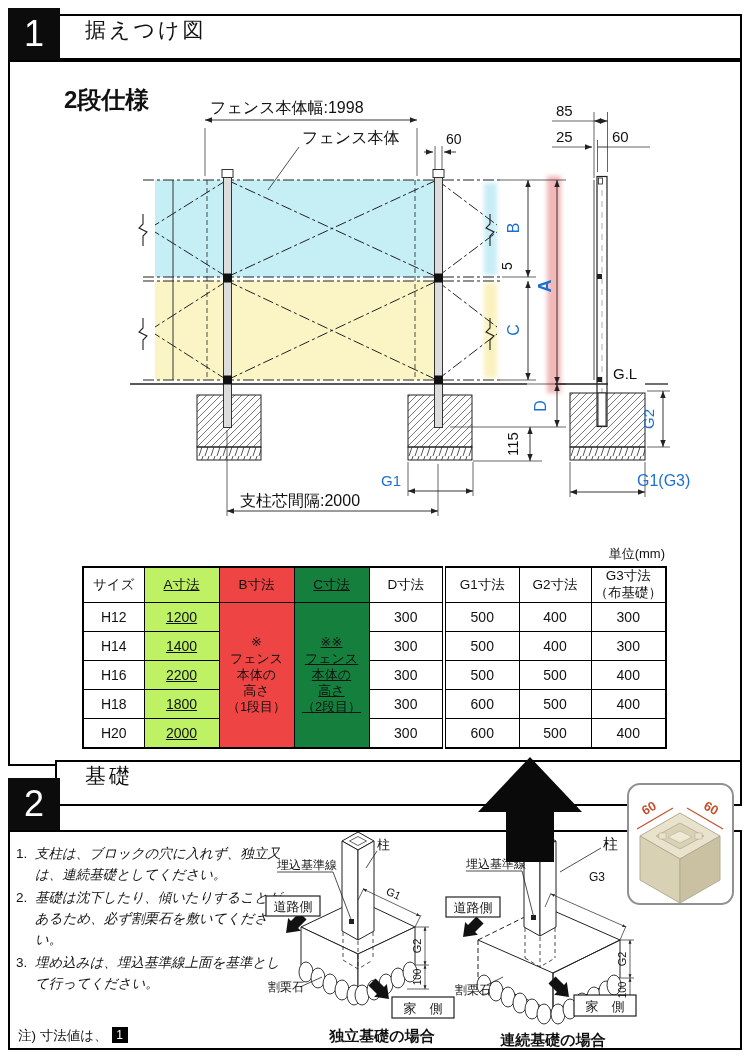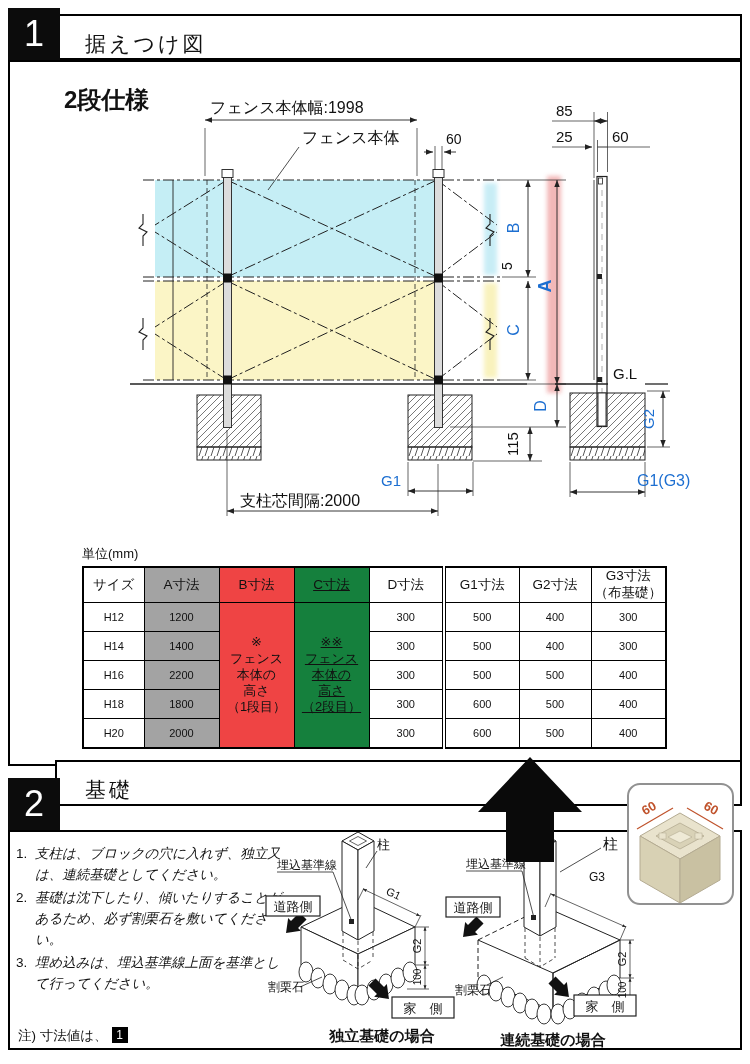--- a/index.html
+++ b/index.html
@@ -1,37 +1,37 @@
 <!DOCTYPE html>
 <html><head>
 <meta charset="utf-8">
 <style>
   html,body{margin:0;padding:0;background:#fff;}
   .page{position:relative;width:750px;height:1064px;background:#fff;overflow:hidden;
         font-family:"Liberation Sans","DejaVu Sans",sans-serif;color:#111;}
   .sec-num{position:absolute;width:52px;height:52px;background:#0c0c0c;color:#fff;
            display:flex;align-items:center;justify-content:center;font-size:36px;z-index:4;}
   .sec-title{position:absolute;left:55px;width:687px;height:46px;border:2px solid #000;background:#fff;
-             display:flex;align-items:flex-end;padding-left:28px;box-sizing:border-box;
+             display:flex;align-items:flex-start;padding-left:28px;box-sizing:border-box;
              font-size:21px;letter-spacing:3px;z-index:3;}
   .content-box{position:absolute;left:8px;width:734px;border:2px solid #000;background:#fff;
                box-sizing:border-box;z-index:1;}
   .spec-label{position:absolute;left:64px;top:84px;font-size:24px;font-weight:bold;z-index:2;}
   svg{position:absolute;z-index:2;}
   svg text{font-family:"Liberation Sans","DejaVu Sans",sans-serif;}
-  .unit-label{position:absolute;left:82px;top:545px;width:583px;font-size:13px;z-index:2;}
+  .unit-label{position:absolute;left:82px;top:545px;width:583px;text-align:right;font-size:13px;z-index:2;}
   table.dim-table{position:absolute;left:82px;top:566px;border-collapse:collapse;border:2px solid #000;
                   background:#fff;z-index:2;table-layout:fixed;}
   table.dim-table th,table.dim-table td{border:1px solid #000;text-align:center;vertical-align:middle;
-                  font-weight:normal;padding:0;font-size:11px;}
+                  font-weight:normal;padding:0;font-size:14px;}
   table.dim-table th{font-size:13.5px;height:34px;}
   table.dim-table td{height:28px;}
   .dbl{border-left:4px double #000 !important;}
   .pre{white-space:pre-line;line-height:1.25;}
-  .bg-pink{background:#a3a3a3;}
+  .bg-pink{background:#bef264;text-decoration:underline;}
   .bg-cyan{background:#ef4444;}
   .bg-yellow{background:#15803d;text-decoration:underline;}
   .notes{position:absolute;left:16px;top:844px;width:272px;font-size:13.5px;line-height:1.55;z-index:2;}
   .note-item{display:flex;margin-bottom:2px;}
   .note-num{width:19px;flex:0 0 19px;}
   .note-text{flex:1;font-style:italic;}
   .footnote{position:absolute;left:18px;top:1027px;font-size:13.5px;z-index:3;display:flex;align-items:flex-start;}
   .badge-1{display:inline-block;width:16px;height:16px;background:#000;color:#fff;font-size:12px;
            line-height:16px;text-align:center;margin:0 4px;}
   .inset{position:absolute;left:627px;top:783px;width:107px;height:122px;background:#fff;

